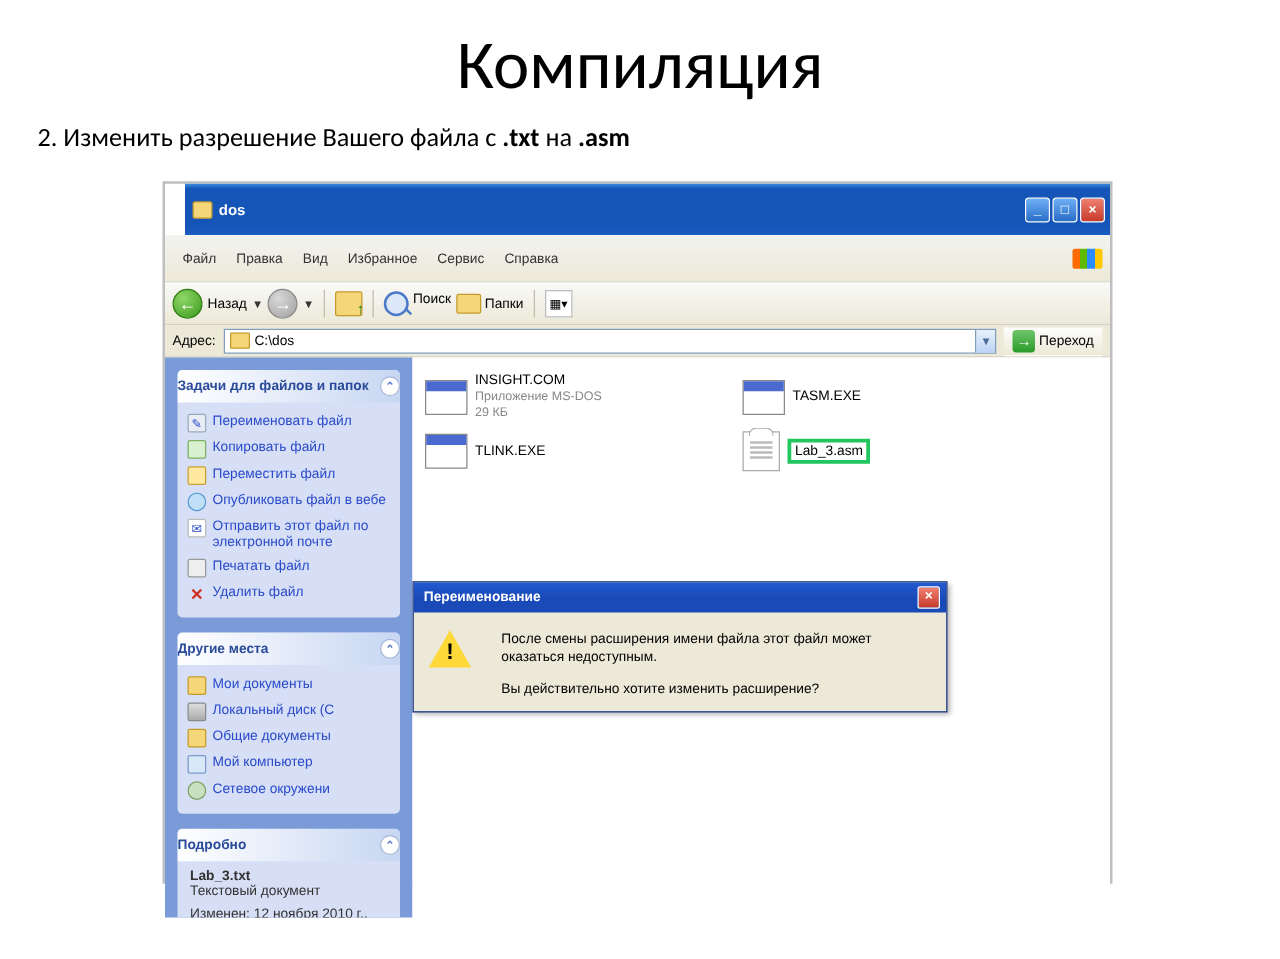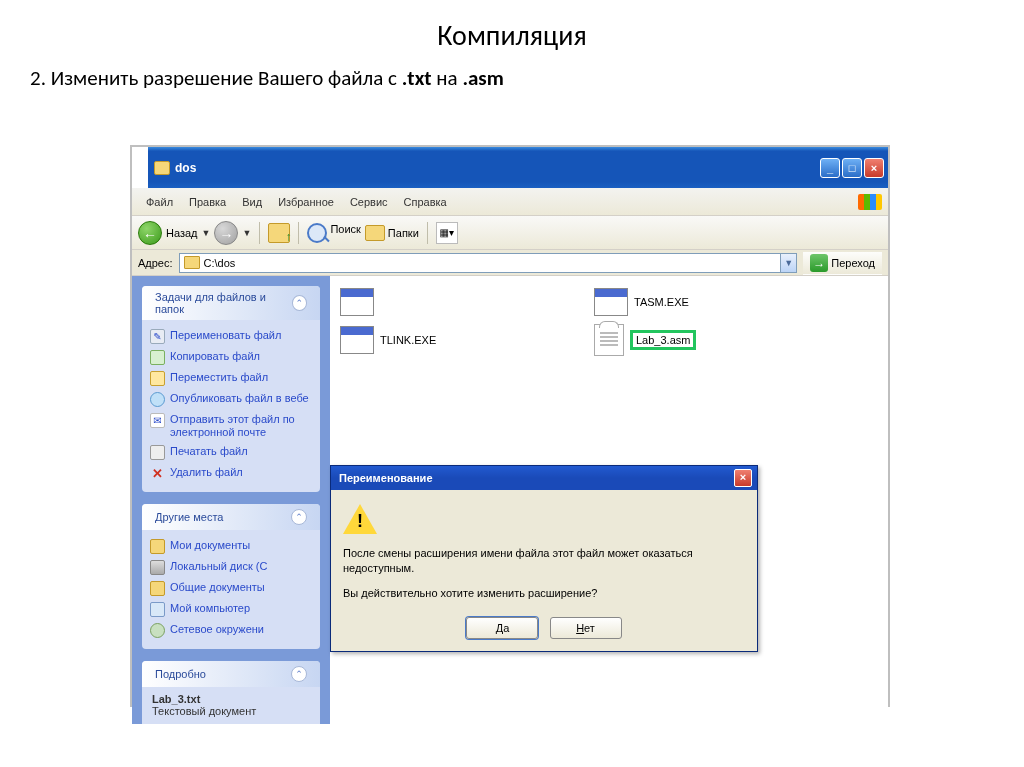--- a/index.html
+++ b/index.html
@@ -1,28 +1,28 @@
 <!DOCTYPE html>
 <html><head>
 <meta charset="utf-8">
 <style>
 * { box-sizing: border-box; margin: 0; padding: 0; }
 body { font-family: Tahoma, Arial, sans-serif; background: #fff; width: 1024px; height: 767px; position: relative; }
-.slide-title { text-align: center; font-size: 28px; font-weight: 400; color: #000; padding: 18px 0 8px; font-family: Calibri, Arial, sans-serif; }
+.slide-title { text-align: center; font-size: 55px; font-weight: 400; color: #000; padding: 18px 0 8px; font-family: Calibri, Arial, sans-serif; }
 .slide-subtitle { font-size: 21px; color: #000; padding: 4px 30px 8px; font-family: Calibri, Arial, sans-serif; }
 .xp-window { position: absolute; left: 130px; top: 145px; width: 760px; height: 562px; border: 2px solid #bfbfbf; background: #fff; }
 .xp-titlebar { height: 41px; background: linear-gradient(to bottom, #3a8bde 0%, #1555b8 10%, #1555b8 85%, #1a5fc2 100%); display: flex; align-items: center; padding: 0 4px 0 6px; color: #fff; font-size: 12px; font-weight: bold; margin-left: 16px; }
 .xp-folder-icon { width: 16px; height: 14px; background: #f5d77a; border: 1px solid #c49a2a; border-radius: 2px; margin-right: 5px; }
 .xp-titlebar-text { flex: 1; }
 .xp-titlebar-btns { display: flex; gap: 2px; }
 .xp-tbtn { width: 20px; height: 20px; border: 1px solid #fff; border-radius: 3px; display: flex; align-items: center; justify-content: center; font-size: 11px; font-weight: bold; color: #fff; }
 .xp-tbtn.min { background: linear-gradient(#6eb0f5,#2a6dc8); }
 .xp-tbtn.max { background: linear-gradient(#6eb0f5,#2a6dc8); }
 .xp-tbtn.close { background: linear-gradient(#f08070,#c83a2a); }
-.xp-menubar { height: 28px; background: linear-gradient(#f3f3f0,#ece9d8); border-bottom: 1px solid #d4d0c8; display: flex; align-items: center; padding: 0 6px; font-size: 11px; }
+.xp-menubar { height: 38px; background: linear-gradient(#f3f3f0,#ece9d8); border-bottom: 1px solid #d4d0c8; display: flex; align-items: center; padding: 0 6px; font-size: 11px; }
 .xp-menu-item { padding: 2px 8px; color: #333; }
 .xp-flag { margin-left: auto; width: 24px; height: 16px; background: linear-gradient(to right,#ff6a00 0 25%,#5dba00 25% 50%,#2a8cff 50% 75%,#ffc800 75% 100%); border-radius: 2px; }
 .xp-toolbar { height: 34px; background: linear-gradient(#f9f9f7,#ece9d8); border-bottom: 1px solid #d4d0c8; display: flex; align-items: center; padding: 0 6px; gap: 4px; font-size: 11px; }
 .tb-back { display: flex; align-items: center; gap: 4px; }
 .tb-circle { width: 24px; height: 24px; border-radius: 50%; display: flex; align-items: center; justify-content: center; color: #fff; font-size: 14px; }
 .tb-circle.green { background: radial-gradient(circle at 35% 30%, #8fd66a, #3a9a1a); border: 1px solid #2a7a0a; }
 .tb-circle.gray { background: radial-gradient(circle at 35% 30%, #d8d8d8, #a0a0a0); border: 1px solid #888; }
 .tb-dd { font-size: 9px; color: #333; }
 .tb-sep { width: 1px; height: 22px; background: #c0bdaa; margin: 0 4px; }
 .tb-folder-up { width: 22px; height: 20px; background: #f5d77a; border: 1px solid #c49a2a; border-radius: 2px; position: relative; }
@@ -35,21 +35,21 @@
 .tb-views { width: 22px; height: 22px; border: 1px solid #bbb; background: #fff; display: flex; align-items: center; justify-content: center; font-size: 10px; }
 .xp-addressbar { height: 26px; background: #ece9d8; border-bottom: 1px solid #d4d0c8; display: flex; align-items: center; padding: 0 6px; gap: 6px; font-size: 11px; }
 .addr-combo { flex: 1; height: 20px; background: #fff; border: 1px solid #7f9db9; display: flex; align-items: center; padding: 0 4px; gap: 4px; }
 .addr-folder { width: 16px; height: 13px; background: #f5d77a; border: 1px solid #c49a2a; border-radius: 1px; }
 .addr-dd { width: 16px; height: 18px; background: linear-gradient(#e8f0fc,#bcd4f6); border-left: 1px solid #7f9db9; margin-left: auto; margin-right: -4px; text-align: center; font-size: 9px; line-height: 18px; color: #4a6a9a; }
 .addr-go { display: flex; align-items: center; gap: 3px; background: linear-gradient(#fdfdfb,#ece9d8); padding: 2px 6px; border: 1px solid transparent; }
 .addr-go-arrow { width: 18px; height: 18px; background: linear-gradient(#6ec56a,#2a9a2a); border-radius: 3px; display: flex; align-items: center; justify-content: center; color: #fff; font-size: 12px; }
 .xp-body { display: flex; height: calc(100% - 110px); }
 .xp-sidebar { width: 198px; background: #7a9ad8; padding: 10px 10px 0; overflow: hidden; }
 .xp-panel { background: #d6dff5; border-radius: 4px; margin-bottom: 12px; font-size: 11px; overflow: hidden; }
-.xp-panel-hdr { background: linear-gradient(to right,#fff,#c7d6f2); padding: 5px 13px; font-weight: normal; color: #2a4a9a; display: flex; align-items: center; }
+.xp-panel-hdr { background: linear-gradient(to right,#fff,#c7d6f2); padding: 5px 0; font-weight: bold; color: #2a4a9a; display: flex; align-items: center; }
 .xp-panel-hdr .chev { margin-left: auto; width: 16px; height: 16px; border-radius: 50%; background: #fff; border: 1px solid #a8b8d8; text-align: center; font-size: 9px; color: #5a7ac8; line-height: 14px; }
 .xp-panel-body { padding: 6px 8px 8px; }
 .xp-task { display: flex; align-items: flex-start; gap: 5px; padding: 3px 0; color: #2a4aca; cursor: pointer; }
 .xp-task-text { flex: 1; line-height: 13px; }
 .task-icon { width: 15px; height: 15px; flex-shrink: 0; border-radius: 2px; display: flex; align-items: center; justify-content: center; font-size: 10px; }
 .ic-rename { background: #e8ecf4; border: 1px solid #9ab; }
 .ic-move { background: #ffe8a0; border: 1px solid #c8a030; }
 .ic-copy { background: #d8f0d0; border: 1px solid #7ab060; }
 .ic-web { background: #c0e0f8; border: 1px solid #5a9ad0; border-radius: 50%; }
 .ic-mail { background: #fff; border: 1px solid #bbb; }
@@ -69,21 +69,21 @@
 .file-icon-app::before { content: ""; position: absolute; top: 0; left: 0; right: 0; height: 8px; background: #4a6ad0; }
 .file-icon-txt { width: 30px; height: 32px; background: #fff; border: 1px solid #aaa; position: relative; flex-shrink: 0; }
 .file-icon-txt::before { content: ""; position: absolute; top: -4px; left: 4px; right: 4px; height: 6px; border: 1px solid #aaa; border-radius: 6px 6px 0 0; border-bottom: none; background: #fff; }
 .file-icon-txt::after { content: ""; position: absolute; left: 5px; right: 5px; top: 7px; height: 2px; background: #bbb; box-shadow: 0 4px 0 #bbb, 0 8px 0 #bbb, 0 12px 0 #bbb; }
 .file-label { line-height: 13px; }
 .file-label .sub { color: #888; font-size: 10px; }
 .file-name-edit { border: 3px solid #22c55e; padding: 1px 3px; background: #fff; }
 .xp-dialog { position: absolute; left: 330px; top: 465px; width: 428px; background: #ece9d8; border: 1px solid #0a2a7a; box-shadow: 2px 2px 4px rgba(0,0,0,0.3); font-size: 11px; }
 .xp-dialog-title { height: 24px; background: linear-gradient(to bottom,#225ad0 0%,#1a4ab8 50%,#1a4ab8 100%); color: #fff; display: flex; align-items: center; padding: 0 5px 0 8px; font-weight: bold; }
 .xp-dialog-title .dclose { margin-left: auto; width: 18px; height: 18px; background: linear-gradient(#f08070,#c83a2a); border: 1px solid #fff; border-radius: 2px; text-align: center; line-height: 15px; font-size: 11px; }
-.xp-dialog-body { padding: 14px 12px 10px; display: flex; gap: 12px; flex-direction: column; }
+.xp-dialog-body { padding: 14px 12px 10px; display: flex; gap: 24px; }
 .warn-icon { width: 34px; height: 30px; flex-shrink: 0; position: relative; }
 .warn-tri { width: 0; height: 0; border-left: 17px solid transparent; border-right: 17px solid transparent; border-bottom: 30px solid #ffd83a; position: relative; }
 .warn-icon::after { content: "!"; position: absolute; left: 0; right: 0; top: 7px; text-align: center; font-weight: bold; font-size: 18px; color: #000; }
 .dialog-text { line-height: 15px; color: #000; }
 .dialog-btns { text-align: center; padding: 6px 0 12px; }
 .dialog-btn { width: 72px; height: 22px; background: linear-gradient(#fff,#ece9d8); border: 1px solid #888; border-radius: 3px; font-size: 11px; margin: 0 4px; cursor: pointer; }
 .dialog-btn:first-child { box-shadow: 0 0 0 1px #4a7ac8; }
 </style>
 </head>
 <body>
@@ -228,20 +228,25 @@
           <div>Текстовый документ</div>
           <div style="margin-top:6px;">Изменен: 12 ноября 2010 г., 16:58</div>
         </div>
       </div>
     </div>
 
     <div class="xp-content">
       <div class="file-grid">
         <div class="file-item">
           <div class="file-icon-app"></div>
+          <div class="file-label">
+            <div>INSIGHT.COM</div>
+            <div class="sub">Приложение MS-DOS</div>
+            <div class="sub">29 КБ</div>
+          </div>
         </div>
         <div class="file-item">
           <div class="file-icon-app"></div>
           <div class="file-label">
               <div>TASM.EXE</div>
             </div>
         </div>
         <div class="file-item">
           <div class="file-icon-app"></div>
           <div class="file-label">
@@ -265,17 +270,13 @@
   <div class="xp-dialog-body">
     <div class="warn-icon">
         <div class="warn-tri"></div>
       </div>
     <div class="dialog-text">
       <div>После смены расширения имени файла этот файл может оказаться недоступным.</div>
       <div style="height:10px"></div>
       <div>Вы действительно хотите изменить расширение?</div>
     </div>
   </div>
-  <div class="dialog-btns">
-    <button class="dialog-btn"><u>Д</u><span>а</span></button>
-    <button class="dialog-btn"><u>Н</u><span>ет</span></button>
-  </div>
 </div>
 
 </body></html>

